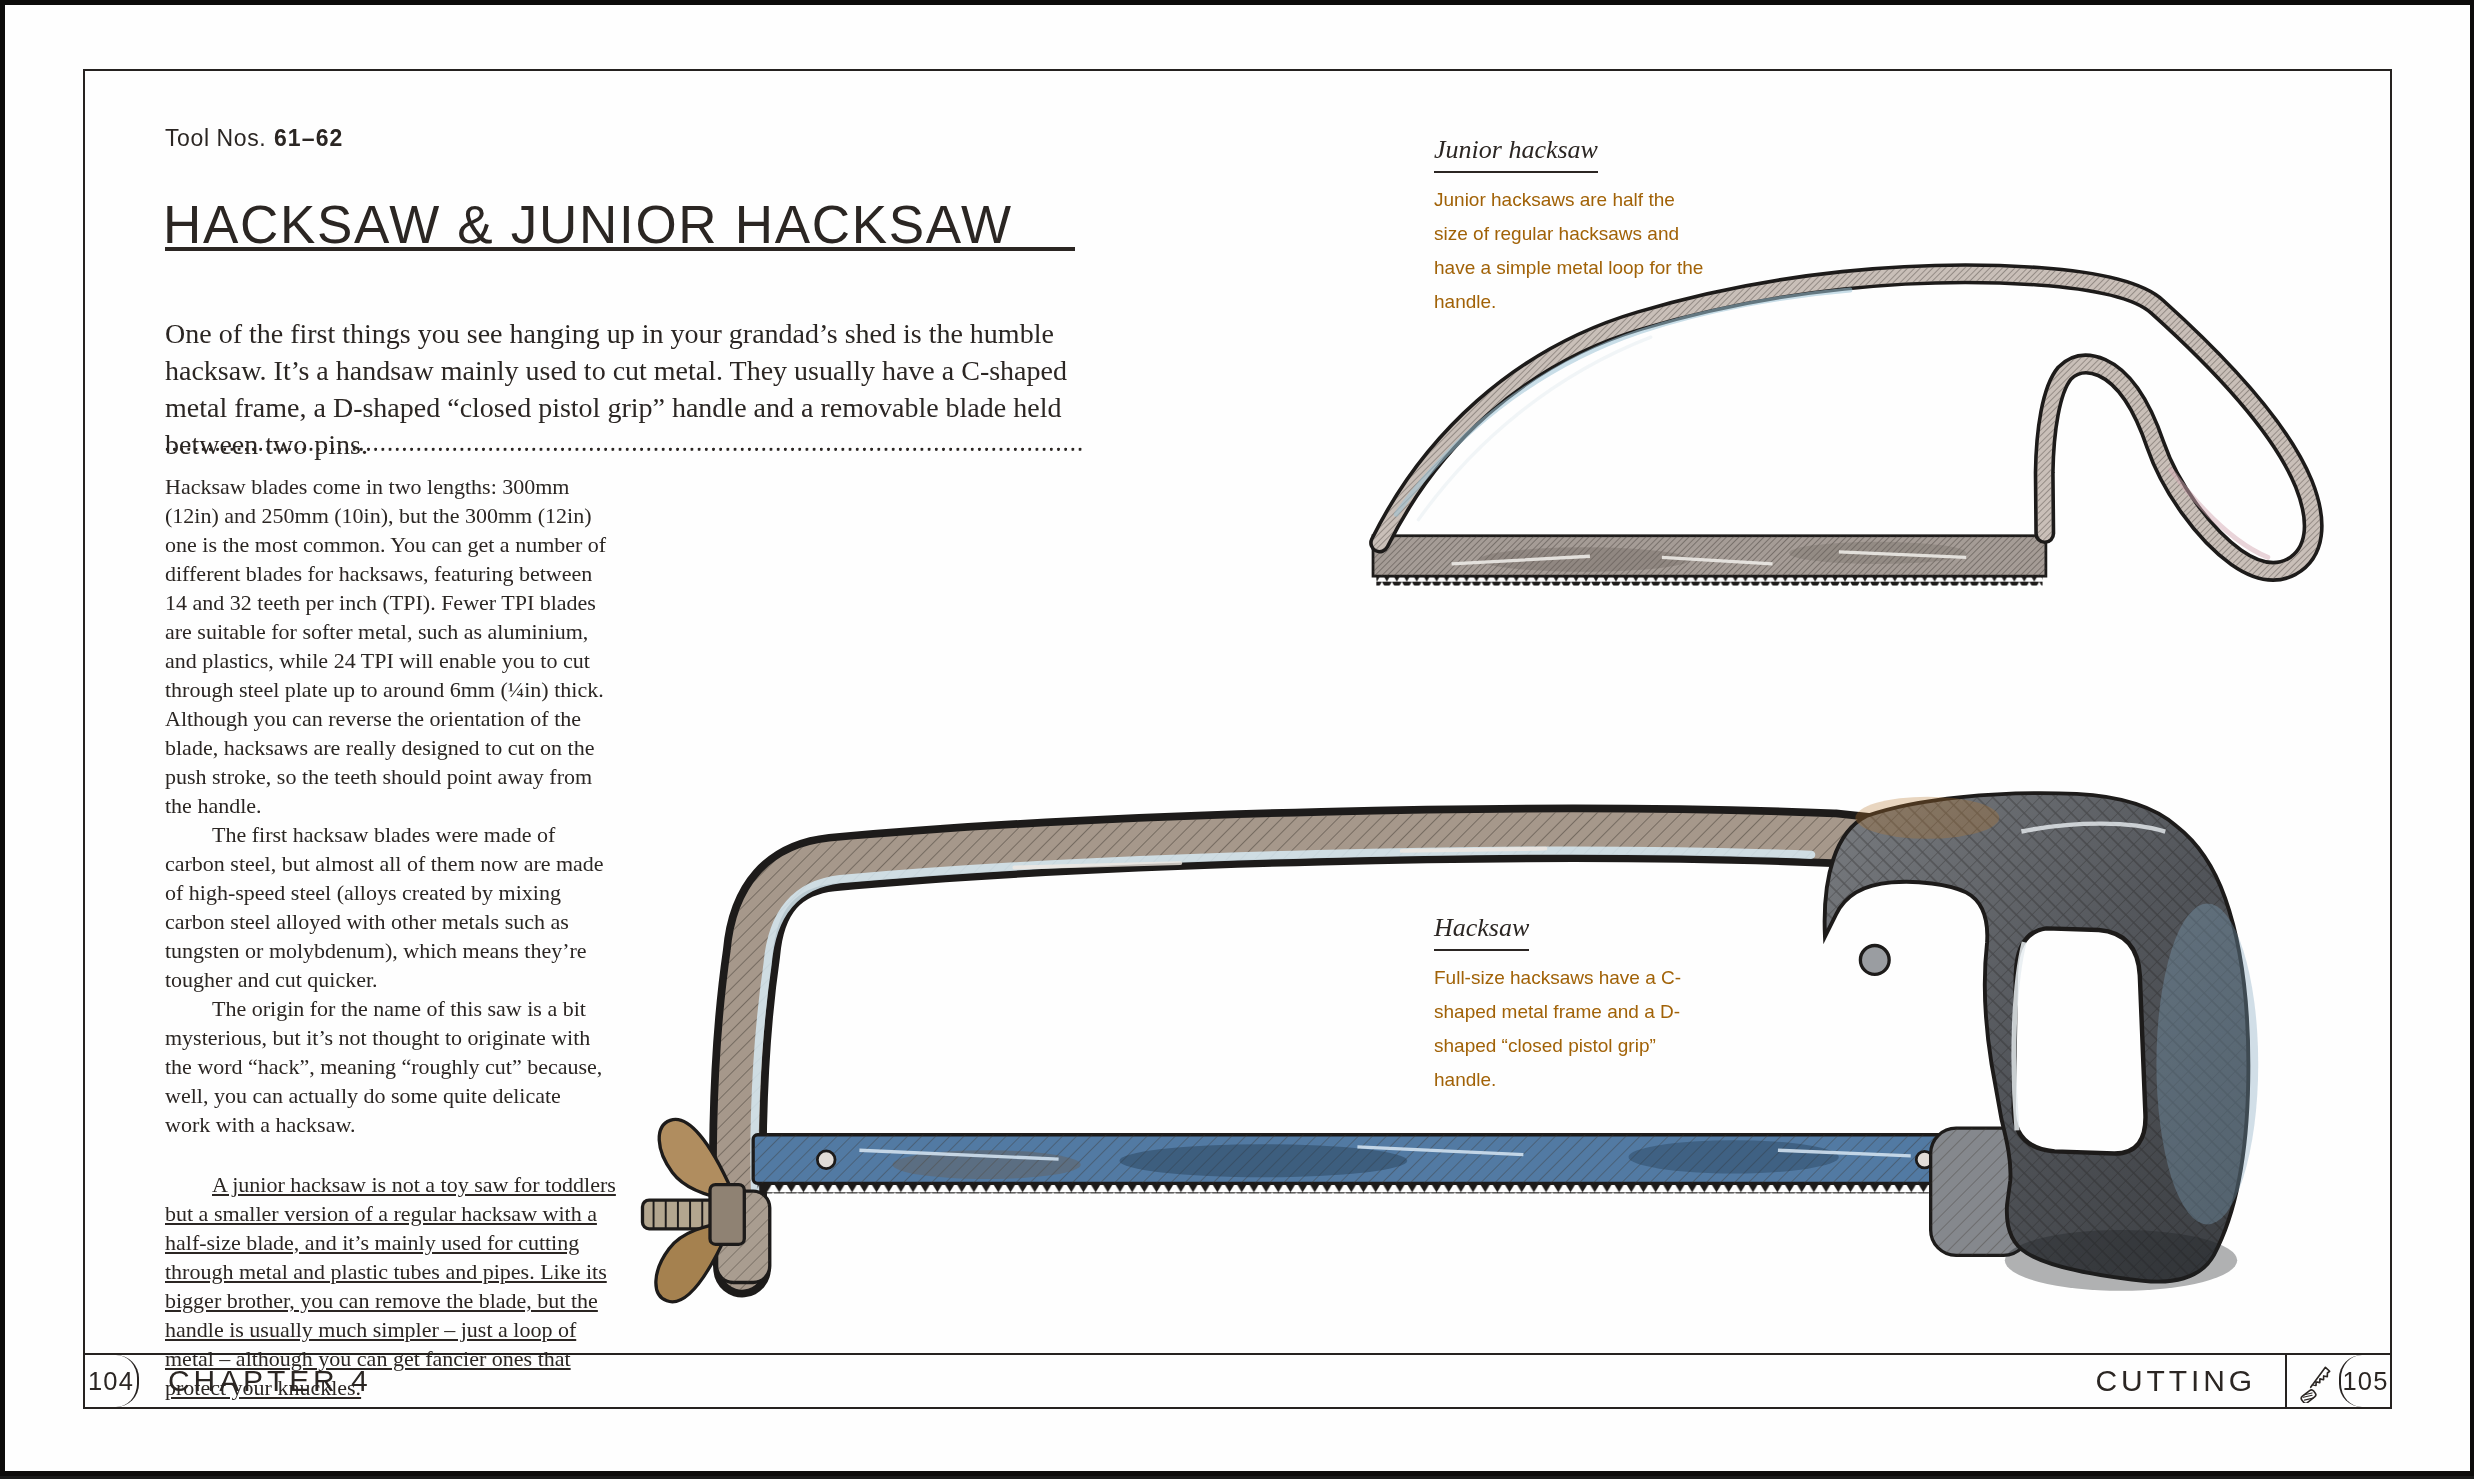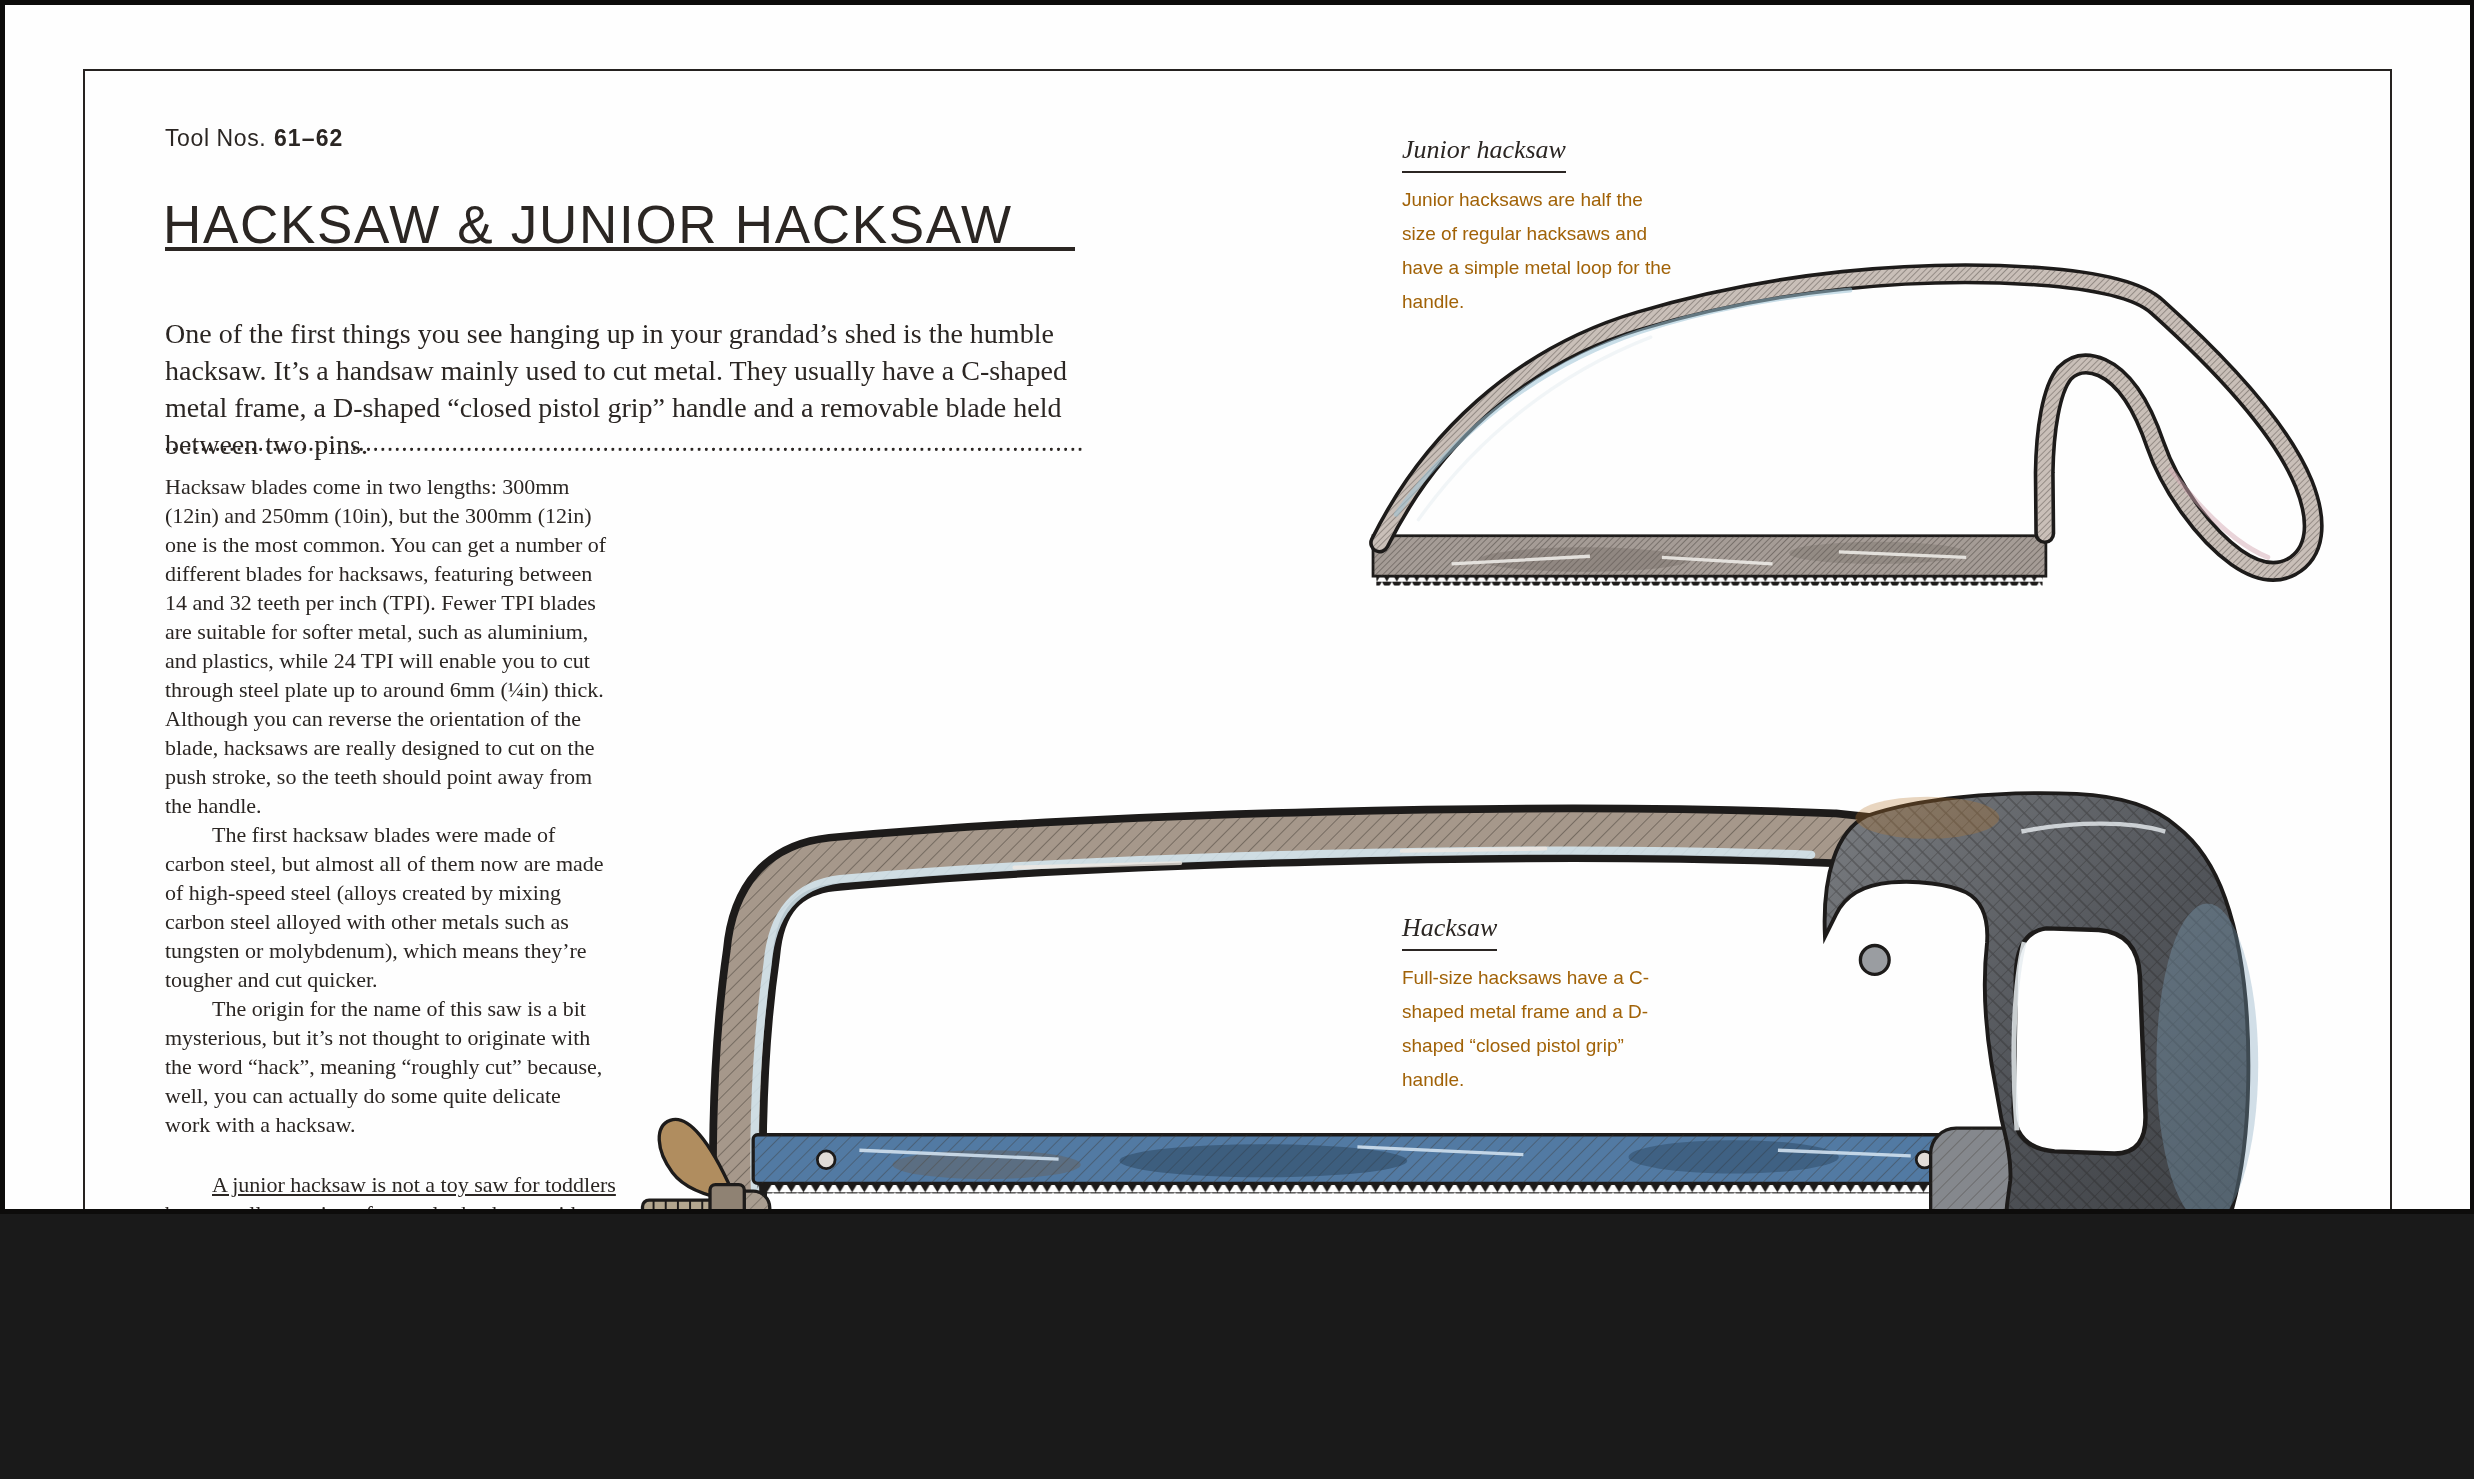--- a/index.html
+++ b/index.html
@@ -1,18 +1,18 @@
 <!DOCTYPE html>
 <html style="font-size:8.9px"><head>
 <meta charset="utf-8">
 <style>
   html,body{margin:0;padding:0;background:#1a1a1a;}
   .stage{
     position:relative;
-    width:2475px;height:1214px;
+    width:2475px;height:1476px;
     background:#fefefe;
     border:5px solid #0d0c0b;
     box-sizing:border-box;
     overflow:hidden;
     font-family:"Liberation Sans", sans-serif;
     color:#2b2623;
   }
   .page-border{
     position:absolute;left:78px;top:64px;
     width:2309px;height:1340px;
@@ -41,21 +41,21 @@
     display:flex;gap:31px;
     font-family:"Liberation Serif", serif;
     font-size:22px;line-height:29px;flex-direction:column;
   }
   .col{display:block;}
   .col-left{width:444px;flex:0 0 444px;}
   .col-right{width:462px;flex:0 0 462px;text-decoration:underline;}
   .col p{margin:0;}
   .col p.indent{text-indent:47px;}
   
-  .caption{position:absolute;width:279px;z-index:3;}
+  .caption{position:absolute;width:279px;z-index:3;margin-left:32px;}
   .caption-junior{left:1317px;top:64px;}
   .caption-full{left:1317px;top:842px;}
   .caption h3{
     margin:0 0 10px 0;
     font-family:"Liberation Serif", serif;
     font-style:italic;font-weight:400;
     font-size:26px;
     display:inline-block;
     border-bottom:2.2px solid #2b2623;
     padding-bottom:5.5px;

